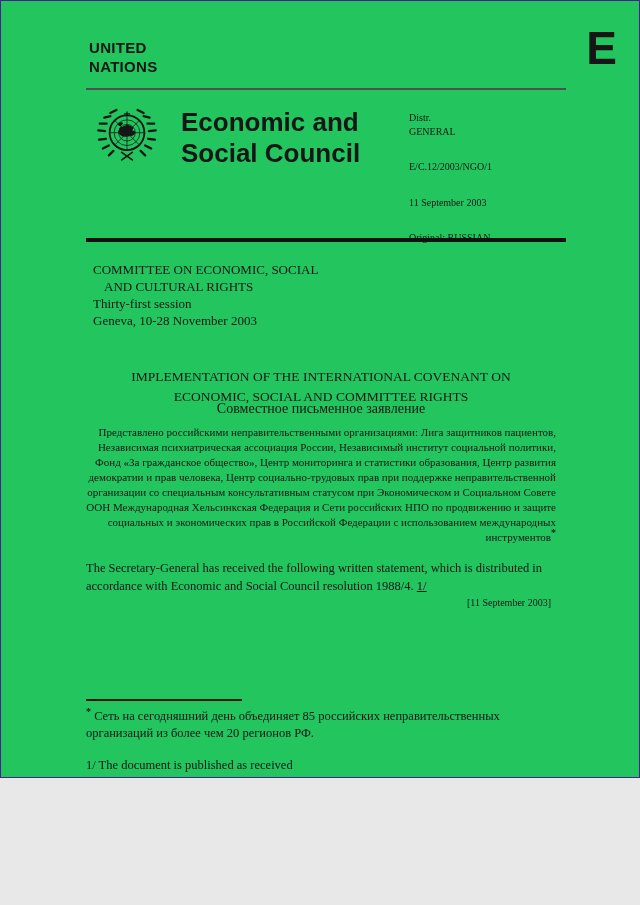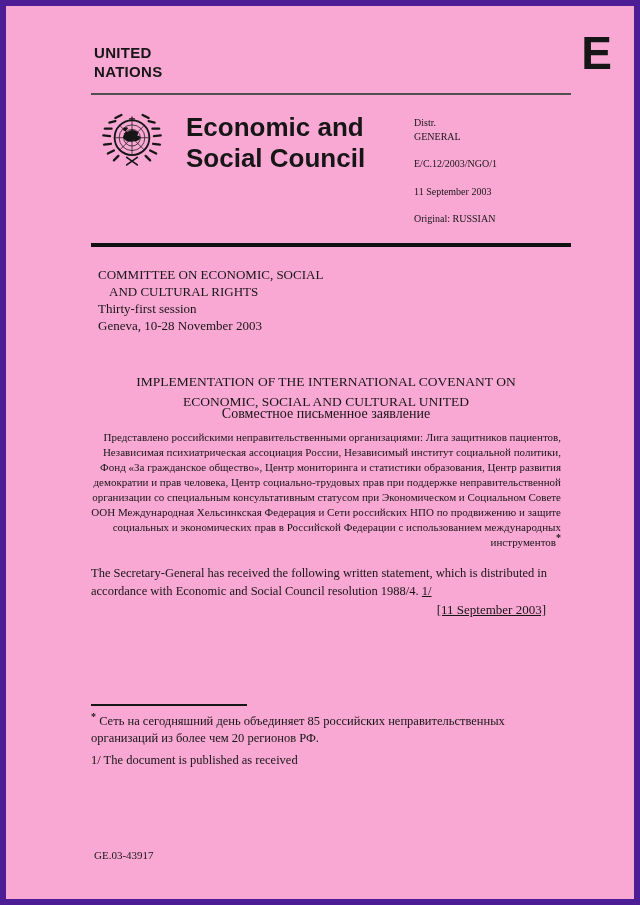--- a/index.html
+++ b/index.html
@@ -1,22 +1,22 @@
 <!DOCTYPE html>
 <html><head>
 <meta charset="utf-8">
 <style>
   * { margin:0; padding:0; box-sizing:border-box; }
   html,body { background:#e8e8e8; }
   .page {
     position:relative;
-    width:640px; height:905px;
+    width:640px; height:778px;
     margin:0 auto;
-    background:#f9a8d4;
-    border:6px solid #4c1d95;
+    background:#22c55e;
+    border:1px solid #4c1d95;
     font-family:"Liberation Serif", serif;
     color:#161616;
     overflow:hidden;
   }
   
   .org-block {
     position:absolute; left:88px; top:38px;
     font-family:"Liberation Sans", sans-serif;
     font-weight:bold; font-size:15px; line-height:1.25;
     letter-spacing:0.3px;
@@ -34,21 +34,21 @@
   .emblem { position:absolute; left:88px; top:103px; }
   .council-title {
     position:absolute; left:180px; top:106px; width:235px;
     font-family:"Liberation Sans", sans-serif;
     font-weight:bold; font-size:26px; line-height:1.18;
   }
   .distr-col {
     position:absolute; left:408px; top:110px;
     font-size:10px; line-height:1.35;
   }
-  .distr-col .gap { margin-top:14px; }
+  .distr-col .gap { margin-top:22px; }
   .rule-thick {
     position:absolute; left:85px; top:237px;
     width:480px; height:4px; background:#111111;
   }
   
   .committee {
     position:absolute; left:92px; top:260px;
     font-size:13px; line-height:1.32;
   }
   .committee .indent { padding-left:11px; }
@@ -68,27 +68,26 @@
   }
   sup.ast { font-weight:bold; font-size:10px; vertical-align:super; line-height:0; }
   
   .en-paragraph {
     position:absolute; left:85px; top:558px; width:472px;
     font-size:12.5px; line-height:1.45; text-align:left;
   }
   .fn-ref { text-decoration:underline; }
   .date-bracket {
     position:absolute; right:88px; top:596px;
-    font-size:13px;
-    text-decoration:underline;
+    font-size:10px;
   }
   
   .footnote-block { position:absolute; left:85px; top:698px; width:474px; font-size:12.5px; line-height:1.35; }
   .footnote-sep { width:156px; height:2px; background:#161616; margin-bottom:7px; }
-  .footnote-1 { margin-top:5px; }
+  .footnote-1 { margin-top:15px; }
   
   .ge-number { position:absolute; left:88px; top:843px; font-size:11px; }
 </style>
 </head>
 <body>
 
 <div class="page">
 
   <div class="org-block">
     <div>UNITED</div>
@@ -153,21 +152,21 @@
 
   <div class="committee">
     <div>COMMITTEE ON ECONOMIC, SOCIAL</div>
     <div class="indent">AND CULTURAL RIGHTS</div>
     <div>Thirty-first session</div>
     <div>Geneva, 10-28 November 2003</div>
   </div>
 
   <div class="doc-title">
     <div>IMPLEMENTATION OF THE INTERNATIONAL COVENANT ON</div>
-    <div>ECONOMIC, SOCIAL AND CULTURAL UNITED</div>
+    <div>ECONOMIC, SOCIAL AND COMMITTEE RIGHTS</div>
   </div>
   <div class="doc-subtitle">Совместное письменное заявление</div>
 
   <div class="ru-paragraph"><span>Представлено российскими неправительственными организациями: Лига защитников пациентов, Независимая психиатрическая ассоциация России, Независимый институт социальной политики, Фонд «За гражданское общество», Центр мониторинга и статистики образования, Центр развития демократии и прав человека, Центр социально-трудовых прав при поддержке неправительственной организации со специальным консультативным статусом при Экономическом и Социальном Совете ООН Международная Хельсинкская Федерация и Сети российских НПО по продвижению и защите социальных и экономических прав в Российской Федерации с использованием международных инструментов</span><sup class="ast">*</sup></div>
 
   <div class="en-paragraph"><span>The Secretary-General has received the following written statement, which is distributed in accordance with Economic and Social Council resolution 1988/4.</span>
     <span class="fn-ref">1/</span></div>
 
   <div class="date-bracket">[11 September 2003]</div>
 

